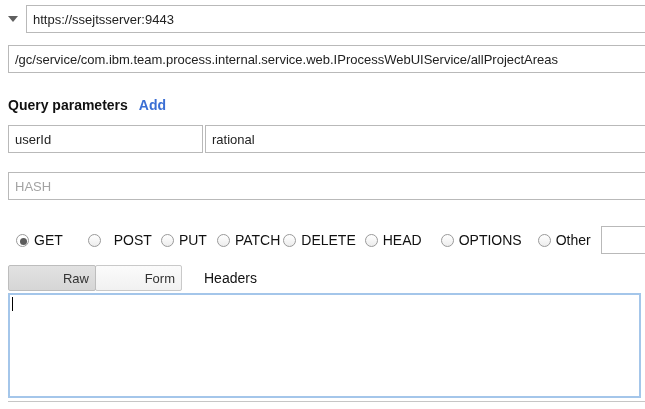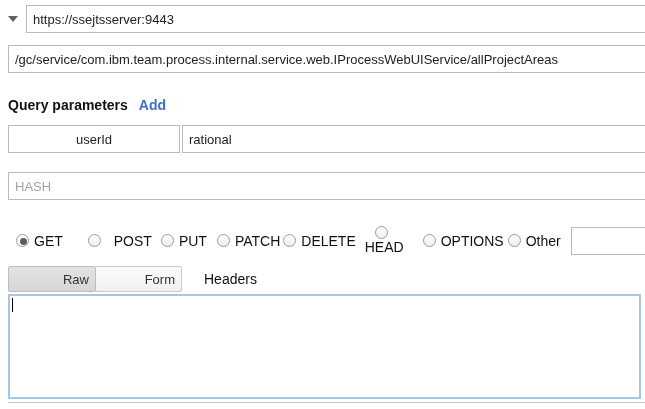--- a/index.html
+++ b/index.html
@@ -32,43 +32,43 @@
   
   .path-row{margin-top:12px;padding-left:8px;}
   .path-input{flex:1;}
 
   
   .qp-row{margin-top:24px;padding-left:8px;font-size:14px;font-weight:bold;color:#111;}
   .add-link{color:var(--link);margin-left:11px;text-decoration:none;font-weight:bold;cursor:pointer;}
 
   
   .kv-row{margin-top:12px;padding-left:8px;}
-  .key-input{width:172px;text-align:center;}
+  .key-input{width:195px;}
   .val-input{flex:1;margin-left:2px;}
 
   
   .hash-row{margin-top:19px;padding-left:8px;}
   .hash-input{flex:1;}
 
   
   .method-row{margin-top:26px;padding-left:16px;font-size:14px;color:#111;}
   .method{display:inline-flex;align-items:center;cursor:pointer;white-space:nowrap;}
   .radio{
     display:inline-block;width:13px;height:13px;border-radius:50%;
     border:1px solid #9a9a9a;background:linear-gradient(#fff,#ededed);
     margin-right:5px;flex:0 0 auto;
   }
   .radio.checked{background:#fff;position:relative;}
   .radio.checked::after{
     content:'';position:absolute;left:3px;top:3px;width:7px;height:7px;
     border-radius:50%;background:#5c5c5c;
   }
   .m0{margin-right:25px;} .m1{margin-right:9px;gap:8px;} .m2{margin-right:10px;}
-  .m3{margin-right:3px;}  .m4{margin-right:9px;align-items:center;} .m5{margin-right:19px;flex-direction:column;}
-  .m6{margin-right:4px;}
+  .m3{margin-right:3px;}  .m4{margin-right:9px;align-items:center;} .m5{margin-right:19px;}
+  .m6{margin-right:16px;}
   .other-input{
     flex:1;height:22px;margin-left:10px;
     background:#edebe7;border:1px solid #b3aea6;
   }
 
   
   .tabs-row{margin-top:11px;padding-left:8px;}
   .btn{
     height:26px;font-size:13px;color:#333;text-align:right;line-height:24px;
     border:1px solid #bdbdbd;border-radius:2px;cursor:pointer;

